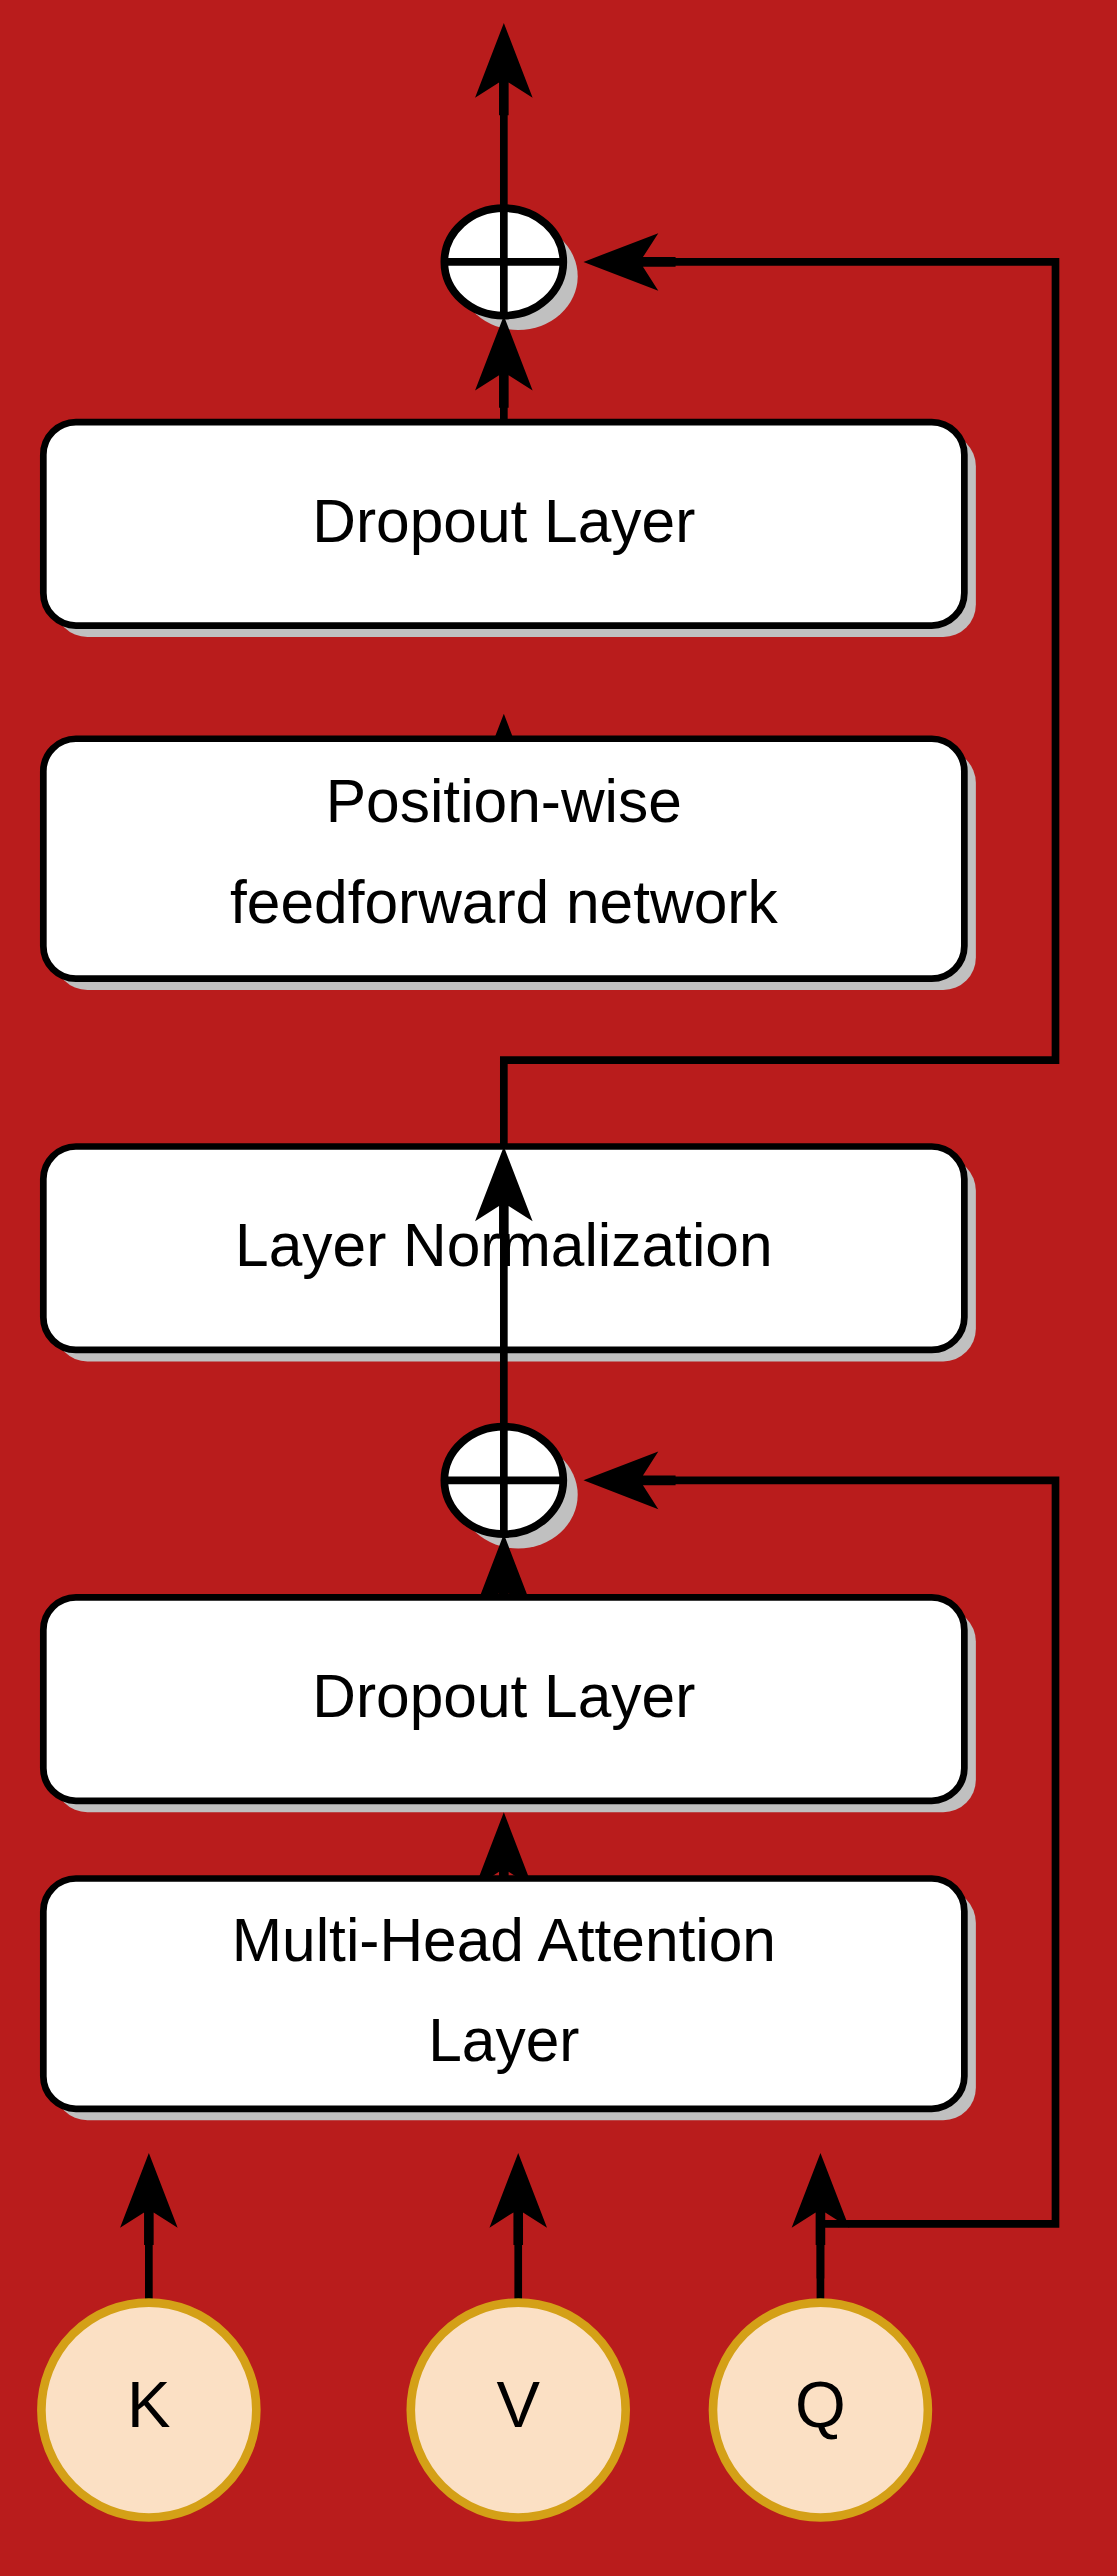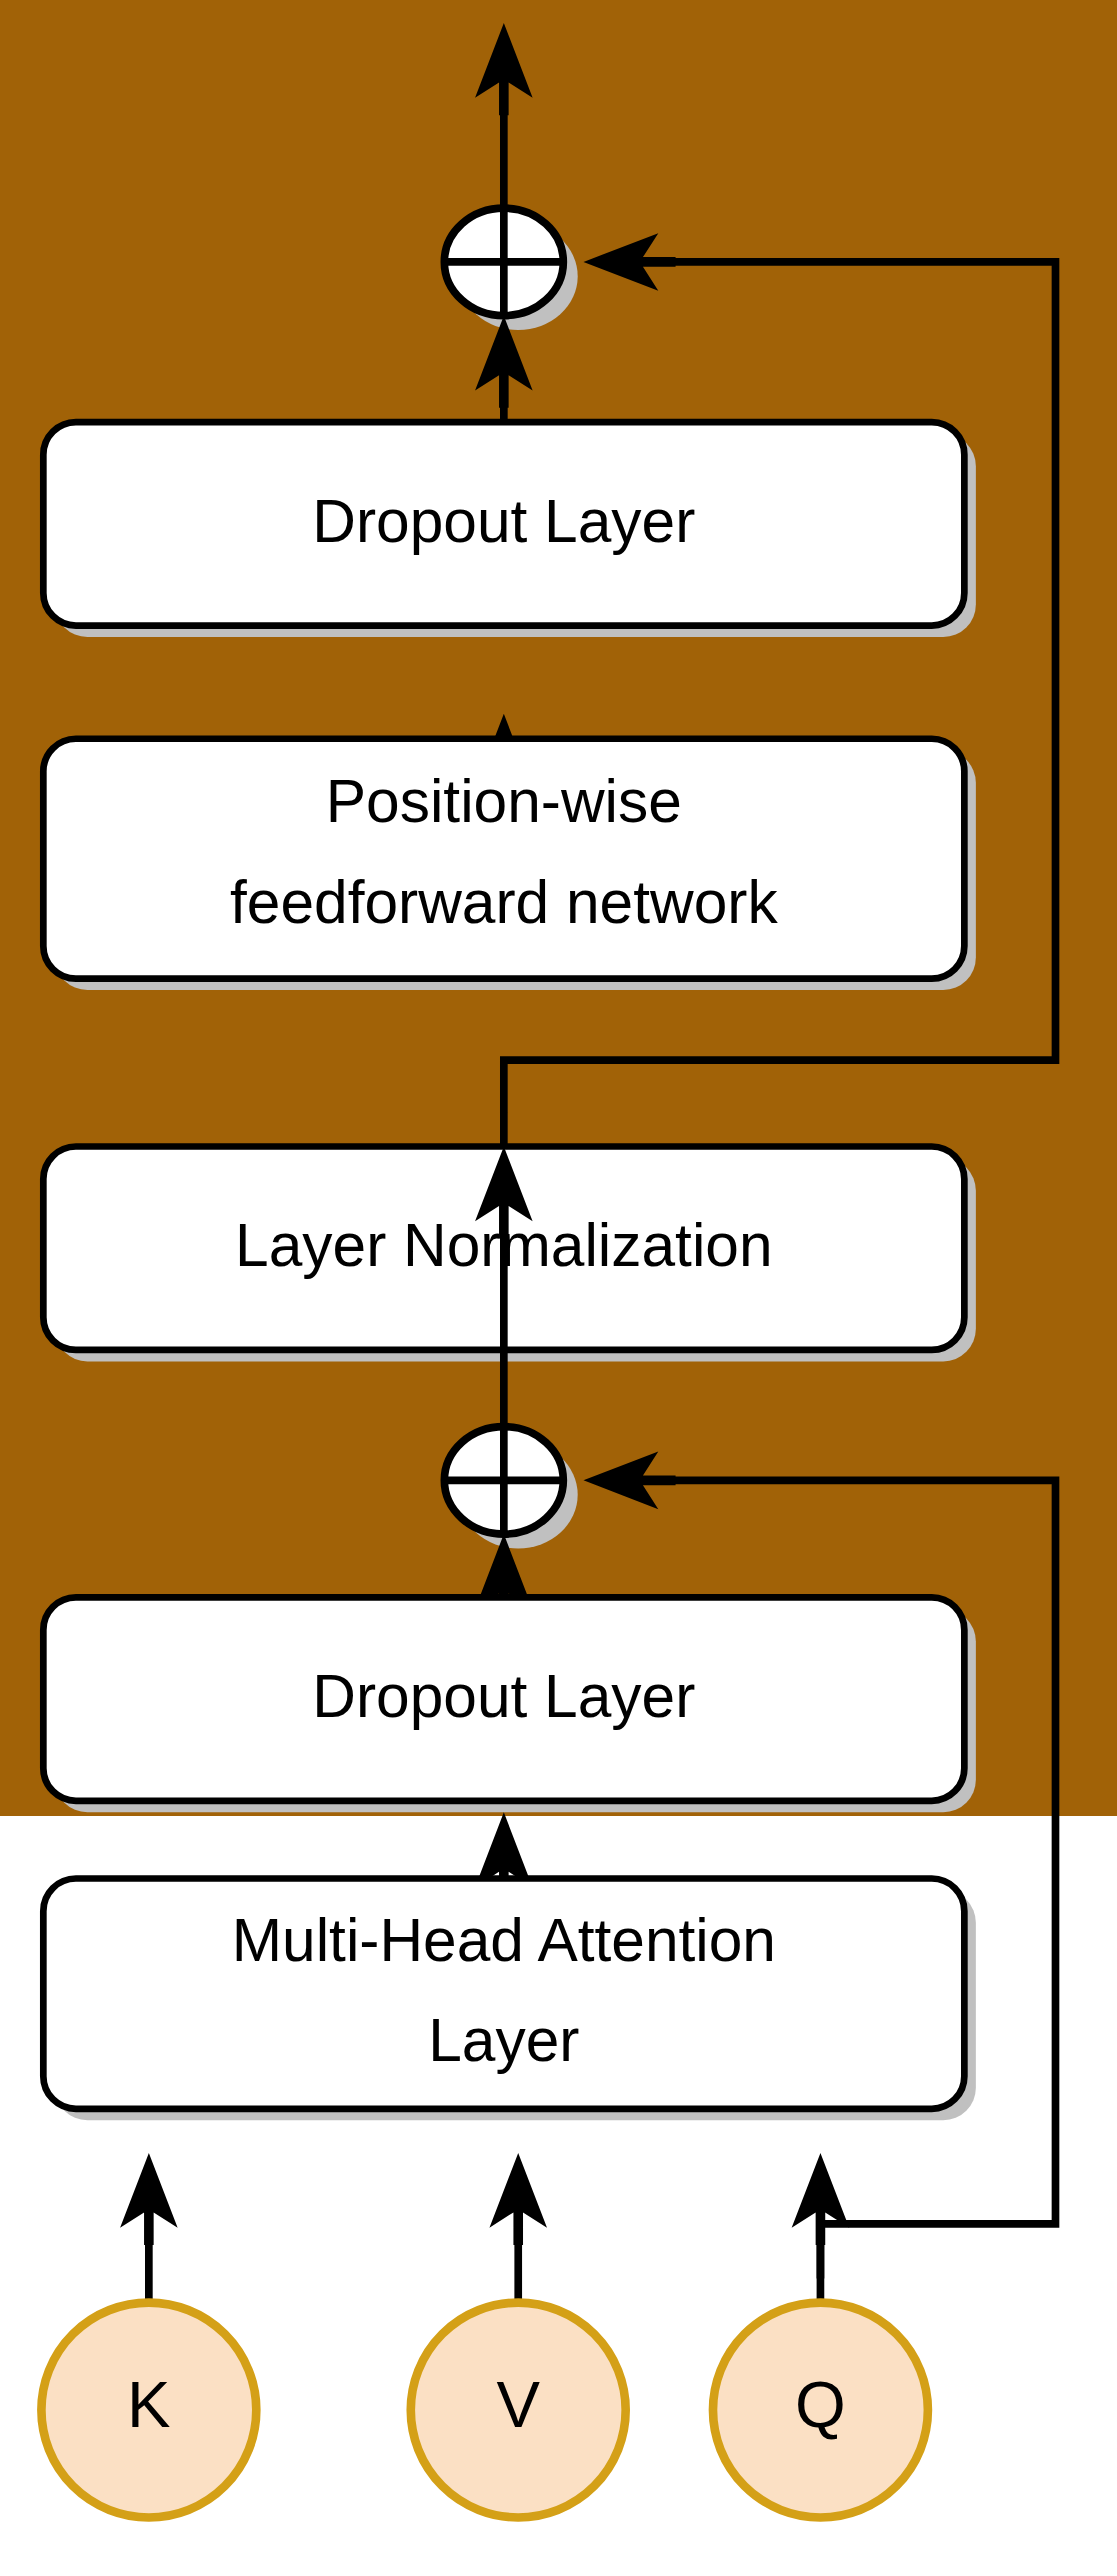--- a/index.html
+++ b/index.html
@@ -2,22 +2,22 @@
 <html><head>
 <meta charset="utf-8">
 <title>Transformer Encoder Block Diagram</title>
 <style>
   html,body{margin:0;padding:0;background:#ffffff;}
   body{
     font-family:"Liberation Sans", sans-serif;
     width:1118px;height:2576px;overflow:hidden;position:relative;
   }
   #diagram-root{
-    position:absolute;left:0;top:0;width:1118px;height:1816px;
-    background:#a16207;
+    position:absolute;left:0;top:0;width:1118px;height:2576px;
+    background:#b91c1c;
   }
   svg#diagram-svg{
     position:absolute;left:0;top:0;width:1118px;height:2576px;
     display:block;
   }
   .box-label{
     font-family:"Liberation Sans", sans-serif;
     font-size:63px;
     fill:#000000;
     text-anchor:middle;

